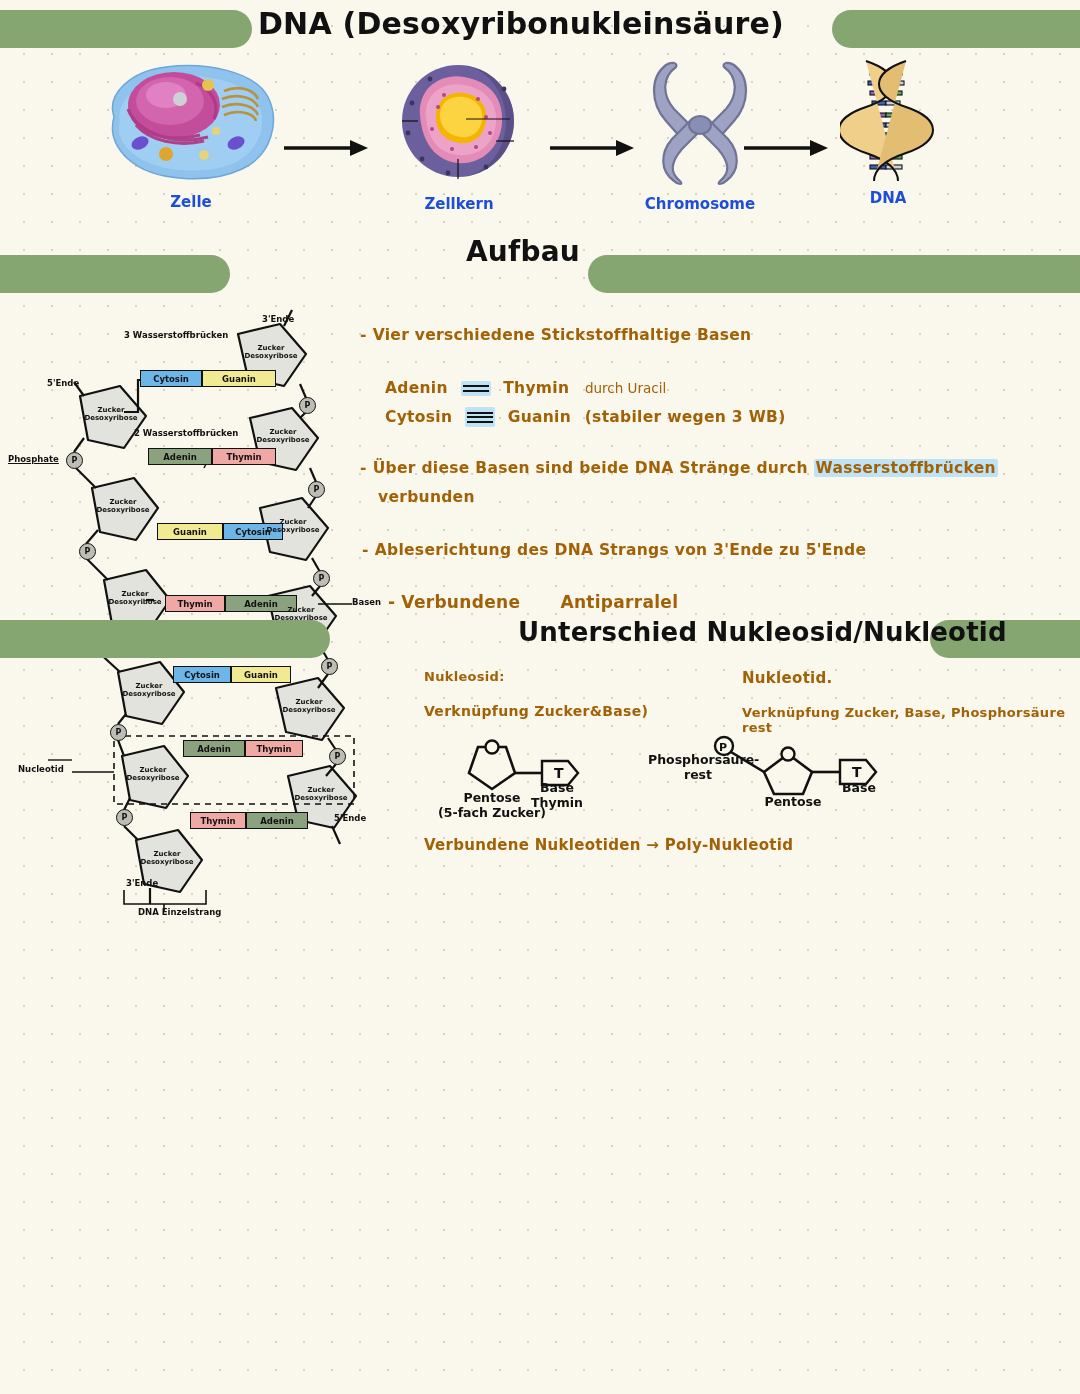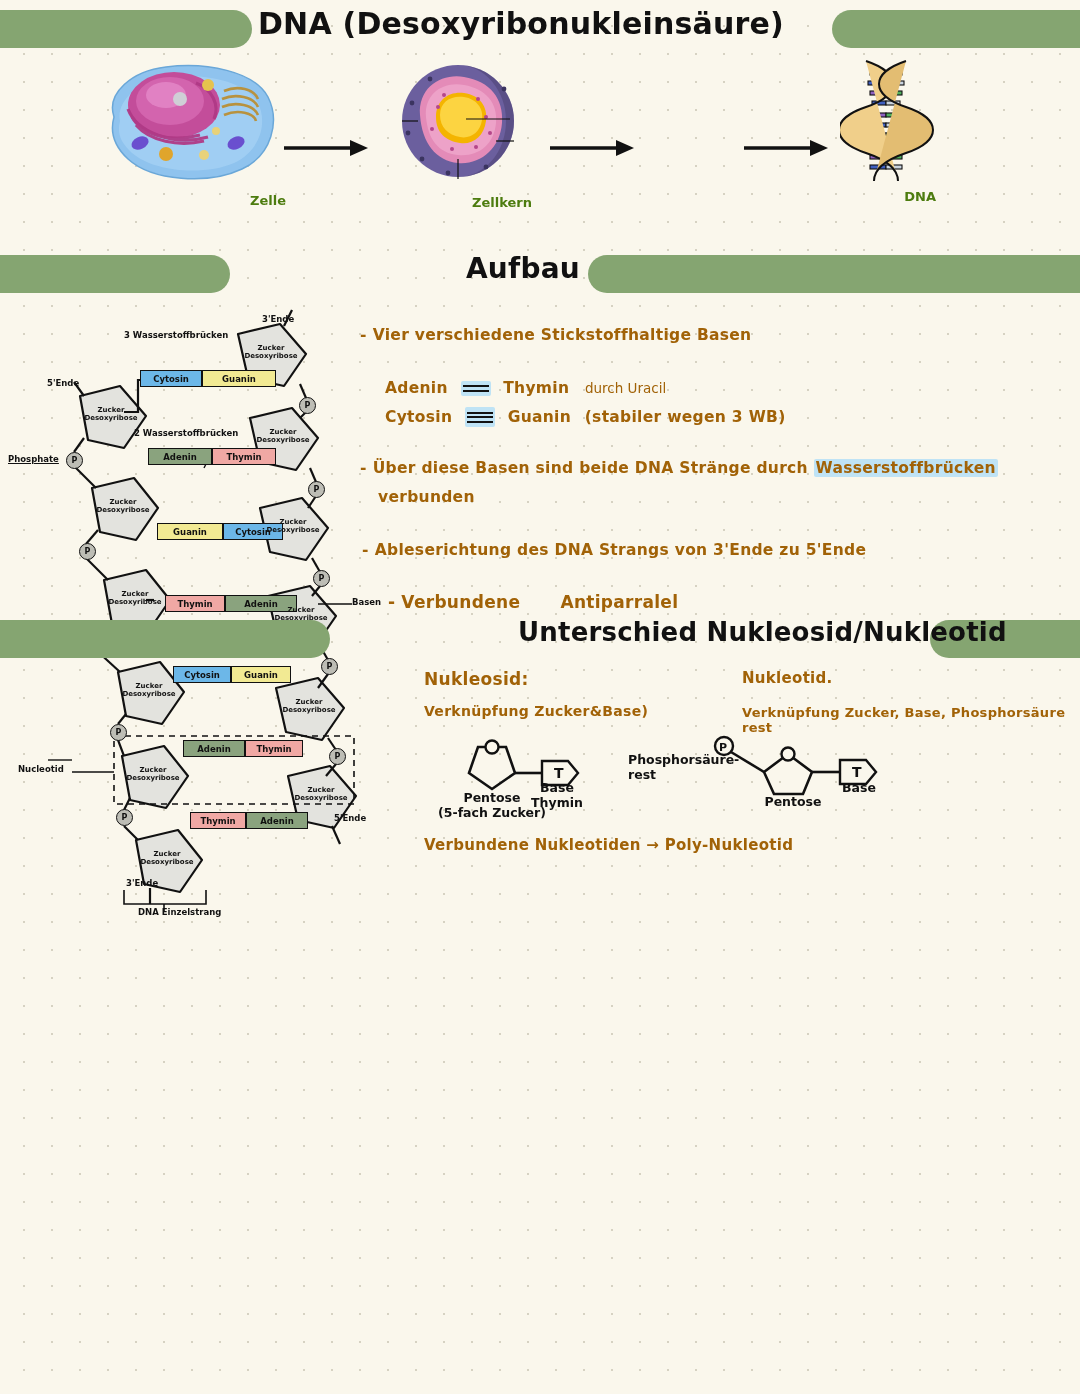--- a/index.html
+++ b/index.html
@@ -18,22 +18,22 @@
     background-position:10px 12px;
   }
   
   .banner{position:absolute;height:38px;background:#85a571;border-radius:19px;}
   .banner-title{position:absolute;font-family:"DejaVu Sans",sans-serif;font-weight:bold;
     color:#111;white-space:nowrap;letter-spacing:.2px;}
 
   
   .flowrow{position:absolute;left:0;top:55px;width:1080px;height:175px;}
   .flowitem{position:absolute;text-align:center;}
-  .flowlabel{font-size:13px;font-weight:bold;color:#4d7c0f;margin-top:4px;
-    font-family:"DejaVu Sans",sans-serif;text-align:right;}
+  .flowlabel{font-size:15px;font-weight:bold;color:#1d4ed8;margin-top:4px;
+    font-family:"DejaVu Sans",sans-serif;}
   .arrow{position:absolute;top:82px;}
 
   
   .note{position:absolute;color:#a16207;font-size:15.5px;font-weight:bold;
     font-family:"DejaVu Sans",sans-serif;letter-spacing:.3px;}
   .note .dash{margin-right:6px;}
   .hl-blue{background:#bfe3f5;padding:0 2px;border-radius:2px;}
   .thin{font-weight:normal;font-size:13.5px;letter-spacing:0;}
   .bondmark{display:inline-block;width:26px;vertical-align:middle;margin:0 7px;
      background:#bfe3f5;padding:2px 2px;border-radius:2px;}
@@ -149,20 +149,32 @@
     <div class="flowlabel" style="margin-left:-6px;">Zellkern</div>
   </div>
 
   <div class="arrow" style="left:548px;">
     <svg width="92" height="22" viewBox="0 0 92 22">
         <path d="M2 11 H72" stroke="#111" stroke-width="3.4"></path>
         <path d="M68 3 L86 11 L68 19 Z" fill="#111"></path>
       </svg>
   </div>
 
+  <div class="flowitem" style="left:636px;top:6px;width:128px;">
+    <svg width="128" height="126" viewBox="0 0 128 126">
+      <g fill="#9ea3c4" stroke="#6f7496" stroke-width="2.2" stroke-linejoin="round">
+        <path d="M40 6 C26 16 26 34 38 48 L56 66 L46 78 L30 60 C14 42 14 16 30 4 C36 0 42 2 40 6Z"></path>
+        <path d="M88 6 C102 16 102 34 90 48 L72 66 L82 78 L98 60 C114 42 114 16 98 4 C92 0 86 2 88 6Z"></path>
+        <path d="M38 120 C24 110 24 92 36 78 L54 60 L64 70 L46 88 C34 102 34 112 44 120 C48 124 42 124 38 120Z"></path>
+        <path d="M90 120 C104 110 104 92 92 78 L74 60 L64 70 L82 88 C94 102 94 112 84 120 C80 124 86 124 90 120Z"></path>
+      </g>
+      <ellipse cx="64" cy="64" rx="11" ry="9" fill="#888fb5" stroke="#6f7496" stroke-width="2"></ellipse>
+    </svg>
+    <div class="flowlabel">Chromosome</div>
+  </div>
 
   <div class="arrow" style="left:742px;">
     <svg width="92" height="22" viewBox="0 0 92 22">
         <path d="M2 11 H72" stroke="#111" stroke-width="3.4"></path>
         <path d="M68 3 L86 11 L68 19 Z" fill="#111"></path>
       </svg>
   </div>
 
   <div class="flowitem" style="left:840px;top:0px;width:96px;">
     <svg width="96" height="132" viewBox="0 0 96 132">
@@ -192,21 +204,21 @@
         <path d="M26 6 C62 18 62 40 26 52 C-10 64 -10 86 26 98 C50 106 58 116 58 126" fill="#f0cf8a"></path>
         <path d="M66 6 C30 18 30 40 66 52 C102 64 102 86 66 98 C42 106 34 116 34 126" fill="#e3bd72"></path>
       </g>
     </svg>
     <div class="flowlabel" style="margin-top:-2px;">DNA</div>
   </div>
 </div>
 
 <div class="banner" style="left:-20px;top:255px;width:250px;"></div>
 <div class="banner" style="left:588px;top:255px;width:512px;"></div>
-<div class="banner-title" style="left:466px;top:252px;font-size:28px;">Aufbau</div>
+<div class="banner-title" style="left:466px;top:235px;font-size:28px;">Aufbau</div>
 
 <div class="note" style="left:360px;top:326px;">
   <span class="dash">-</span><span>Vier verschiedene Stickstoffhaltige Basen</span>
 </div>
 
 <div class="note" style="left:385px;top:379px;text-align:center;">
   <span>Adenin</span>
   <span class="bondmark"><i></i><i></i></span>
   <span>Thymin</span>
   <span class="thin" style="margin-left:10px;">durch Uracil</span>
@@ -373,21 +385,21 @@
   <div class="dlabel" style="left:352px;top:297px;">Basen</div>
   <div class="dlabel" style="left:334px;top:513px;">5'Ende</div>
   <div class="dlabel" style="left:126px;top:578px;">3'Ende</div>
   <div class="dlabel" style="left:138px;top:607px;">DNA Einzelstrang</div>
 </div>
 
 <div class="banner" style="left:-20px;top:620px;width:350px;"></div>
 <div class="banner" style="left:930px;top:620px;width:170px;"></div>
 <div class="banner-title" style="left:518px;top:617px;font-size:26px;">Unterschied Nukleosid/Nukleotid</div>
 
-<div class="note" style="left:424px;top:669px;font-size:17px;">Nukleosid:</div>
+<div class="note" style="left:424px;top:669px;font-size:13px;">Nukleosid:</div>
 <div class="note" style="left:424px;top:703px;font-size:14px;">Verknüpfung Zucker&amp;Base)</div>
 
 <div class="molwrap" style="left:432px;top:735px;">
   <svg width="170" height="62" viewBox="0 0 170 62">
     <polygon points="46,12 74,12 83,38 60,54 37,38" fill="none" stroke="#111" stroke-width="2.6"></polygon>
     <circle cx="60" cy="12" r="6.5" fill="#faf7ec" stroke="#111" stroke-width="2.4"></circle>
     <path d="M83 38 L110 38" stroke="#111" stroke-width="2.6"></path>
     <path d="M110 26 H136 L146 38 L136 50 H110 Z" fill="#faf7ec" stroke="#111" stroke-width="2.4"></path>
     <text x="122" y="43" font-family="DejaVu Sans, sans-serif" font-size="14" font-weight="bold" fill="#111">T</text>
   </svg>
@@ -409,20 +421,20 @@
     <circle cx="24" cy="14" r="9" fill="#faf7ec" stroke="#111" stroke-width="2.4"></circle>
     <text x="19" y="19" font-family="DejaVu Sans, sans-serif" font-size="11" font-weight="bold" fill="#111">P</text>
     <path d="M31 20 L64 40" stroke="#111" stroke-width="2.6"></path>
     <polygon points="64,40 88,22 112,40 103,62 74,62" fill="none" stroke="#111" stroke-width="2.6"></polygon>
     <circle cx="88" cy="22" r="6.5" fill="#faf7ec" stroke="#111" stroke-width="2.4"></circle>
     <path d="M112 40 L140 40" stroke="#111" stroke-width="2.6"></path>
     <path d="M140 28 H166 L176 40 L166 52 H140 Z" fill="#faf7ec" stroke="#111" stroke-width="2.4"></path>
     <text x="152" y="45" font-family="DejaVu Sans, sans-serif" font-size="14" font-weight="bold" fill="#111">T</text>
   </svg>
 </div>
-<div class="mollabel" style="left:628px;top:752px;width:100px;text-align:left;">
+<div class="mollabel" style="left:648px;top:752px;width:100px;text-align:center;">
   <span>Phosphorsäure-</span><br>
   <span>rest</span>
 </div>
 <div class="mollabel" style="left:758px;top:794px;width:70px;">Pentose</div>
 <div class="mollabel" style="left:834px;top:780px;width:50px;">Base</div>
 
 <div class="note" style="left:424px;top:836px;font-size:15px;">Verbundene Nukleotiden → Poly-Nukleotid</div>
 
 </body></html>

